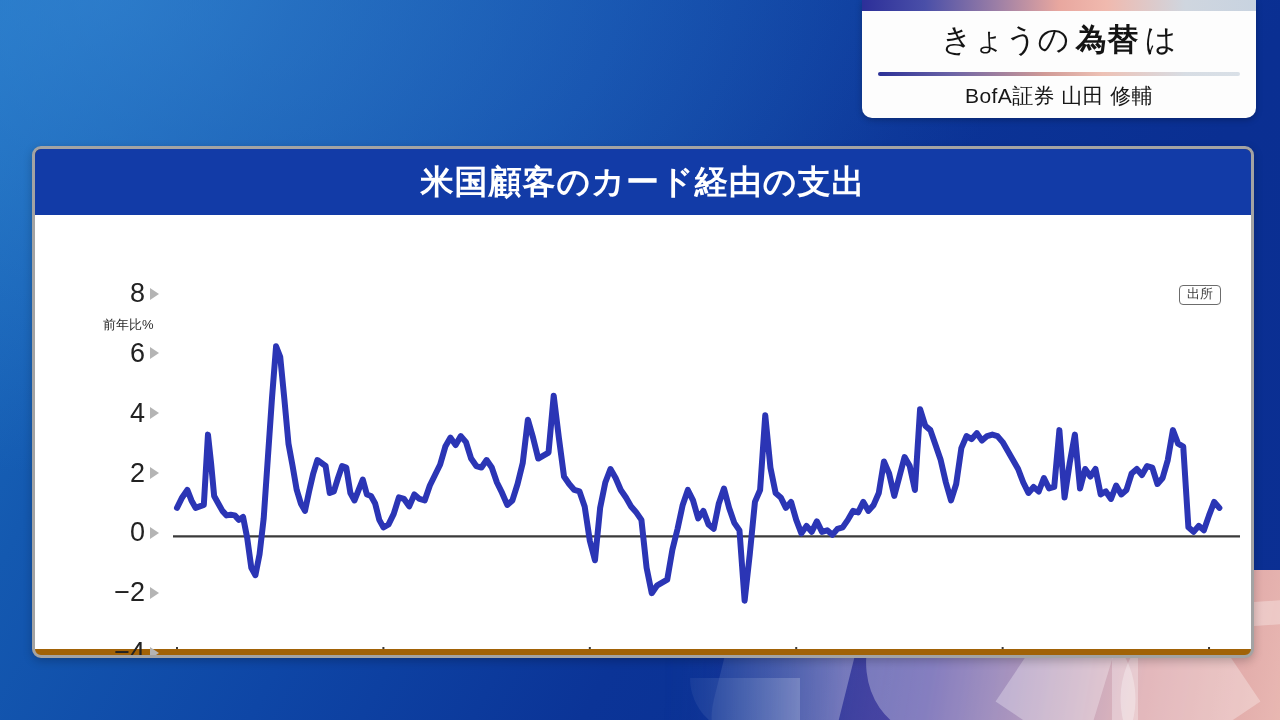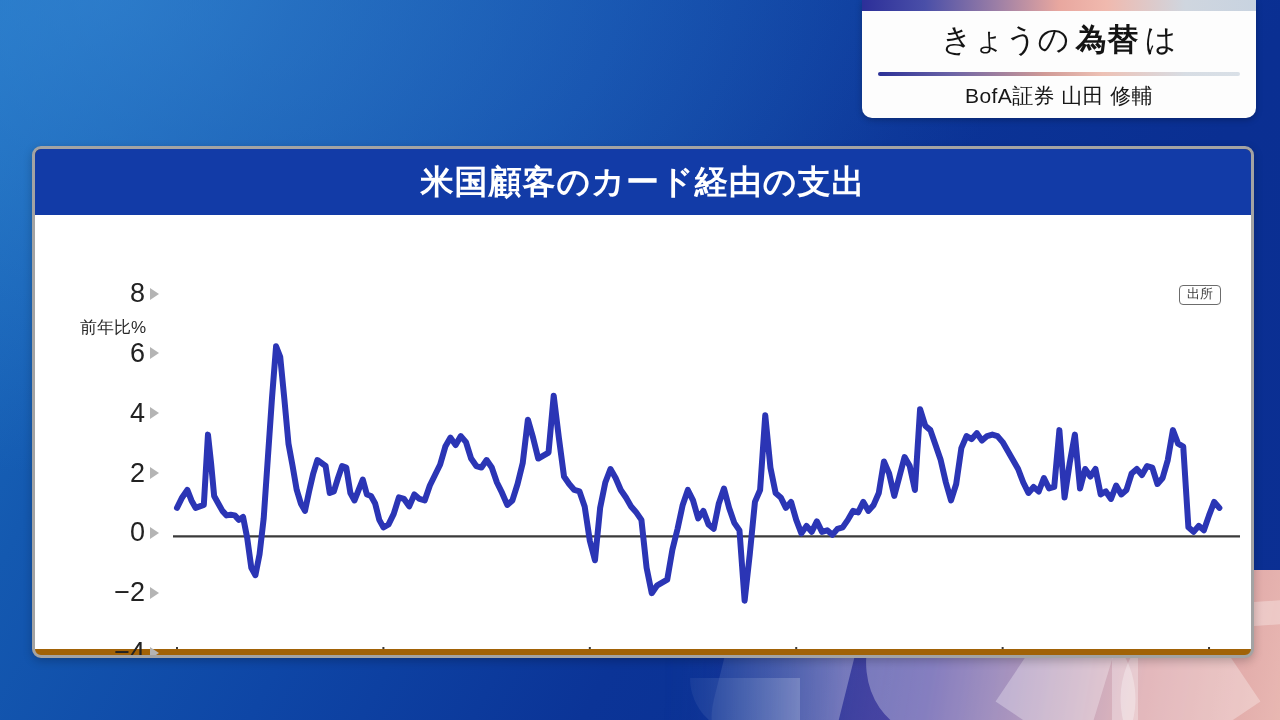--- a/index.html
+++ b/index.html
@@ -76,21 +76,21 @@
     display:flex;align-items:center;justify-content:center;
     color:#fff;font-size:33px;font-weight:700;letter-spacing:1px;
   }
   #card-body{position:relative;height:434px;background:#fff;}
 
   
   #subtitle{
     position:absolute;left:152px;top:72px;font-size:17px;color:#2a2a2a;white-space:nowrap;
   }
   #unit-label{
-    position:absolute;left:45px;top:101px;font-size:17px;color:#2a2a2a;white-space:nowrap;
+    position:absolute;left:68px;top:101px;font-size:13px;color:#2a2a2a;white-space:nowrap;
   }
   #source{
     position:absolute;right:30px;top:70px;display:flex;align-items:center;gap:7px;white-space:nowrap;
   }
   #source-badge{
     border:1.4px solid #6c6c6c;border-radius:4px;padding:1px 7px 2px;
     font-size:13px;color:#3a3a3a;line-height:1.15;
   }
   #source-name{font-size:18px;color:#242424;letter-spacing:.5px;}
 

